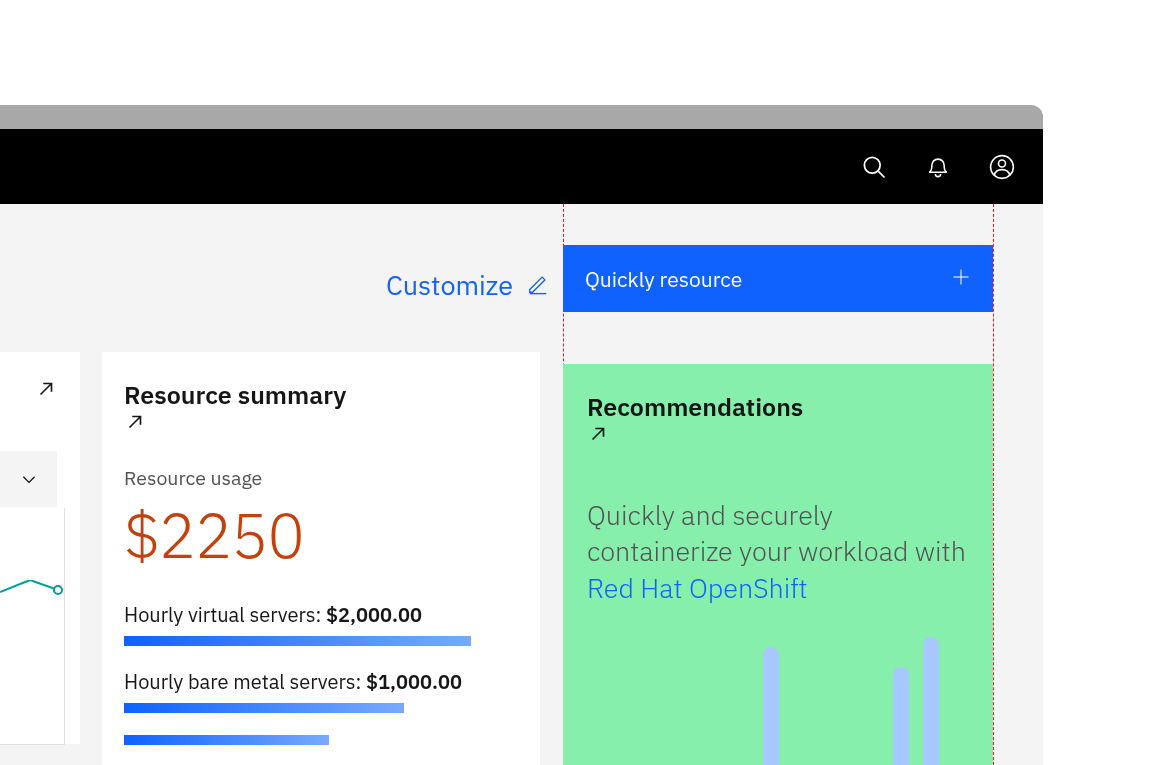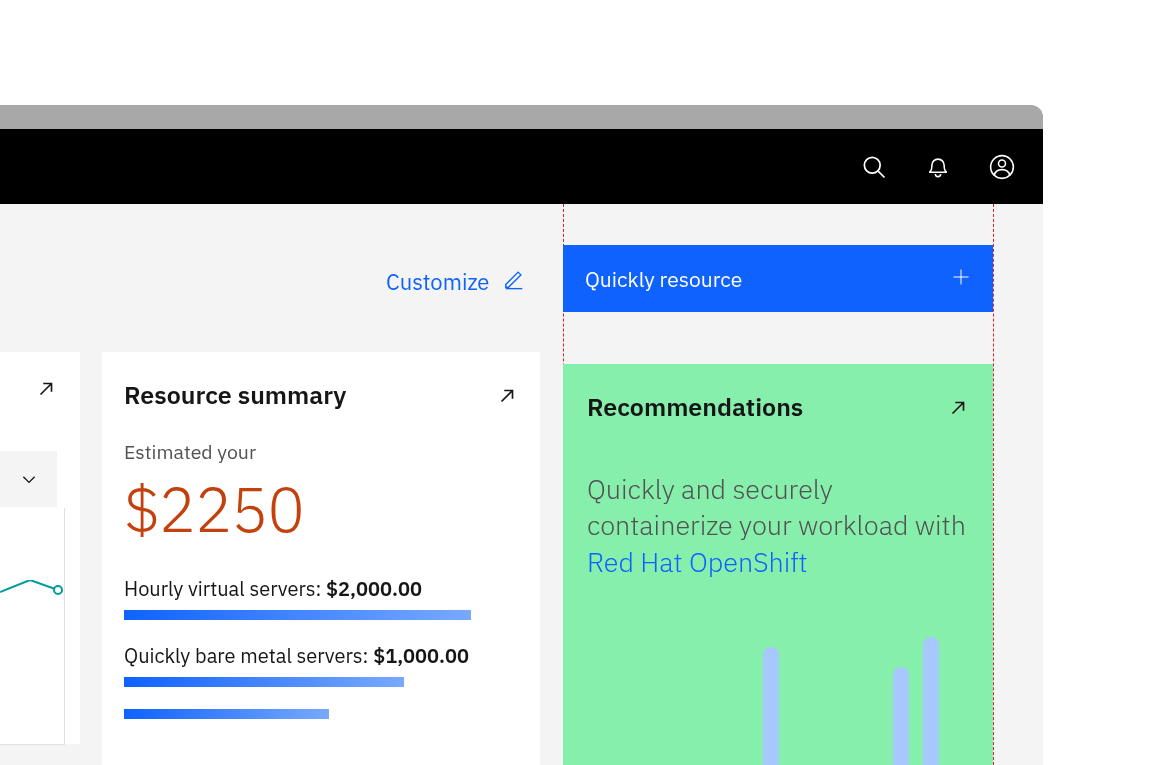--- a/index.html
+++ b/index.html
@@ -50,21 +50,21 @@
       left: 0;
       width: 1043px;
       background: #f4f4f4;
       height: 561px;
     }
     .customize-link {
       position: absolute;
       top: 267px;
       left: 386px;
       color: #0f62fe;
-      font-size: 22px;
+      font-size: 27px;
       font-weight: 400;
       display: flex;
       align-items: center;
       gap: 14px;
       cursor: pointer;
     }
     .create-resource-btn {
       position: absolute;
       top: 245px;
       left: 563px;
@@ -138,22 +138,23 @@
       top: 352px;
       left: 102px;
       width: 438px;
       height: 413px;
       background: #fff;
       padding: 26px 22px;
     }
     .card-header {
       display: flex;
       justify-content: space-between;
-      align-items: flex-end;
+      align-items: flex-start;
       margin-bottom: 28px;
+      flex-direction: column;
     }
     .card-title {
       font-size: 25px;
       font-weight: 600;
       color: #161616;
     }
     .estimated-label {
       font-size: 19.5px;
       color: #525252;
       margin-bottom: 4px;
@@ -283,33 +284,33 @@
 
 <div class="resource-card">
   <div class="card-header">
     <div class="card-title">Resource summary</div>
     <div class="arrow-icon">
       <svg width="22" height="22" viewBox="0 0 32 32">
           <path d="M8 24 24 8M12 8h12v12" stroke="#161616" stroke-width="2.4" fill="none"></path>
         </svg>
     </div>
   </div>
-  <div class="estimated-label">Estimated your</div>
+  <div class="estimated-label">Resource usage</div>
   <div class="big-amount">$2250</div>
 
   <div class="line-item">
     <div class="line-item-text">
       <span>Hourly virtual servers: </span><span class="bold">$2,000.00</span>
     </div>
     <div class="progress-bar" style="width:88%"></div>
   </div>
 
   <div class="line-item">
     <div class="line-item-text">
-      <span>Quickly bare metal servers: </span><span class="bold">$1,000.00</span>
+      <span>Hourly bare metal servers: </span><span class="bold">$1,000.00</span>
     </div>
     <div class="progress-bar" style="width:71%"></div>
   </div>
 
   <div class="line-item">
     <div class="progress-bar" style="width:52%"></div>
   </div>
 </div>
 
 <div class="recommendations-card">

